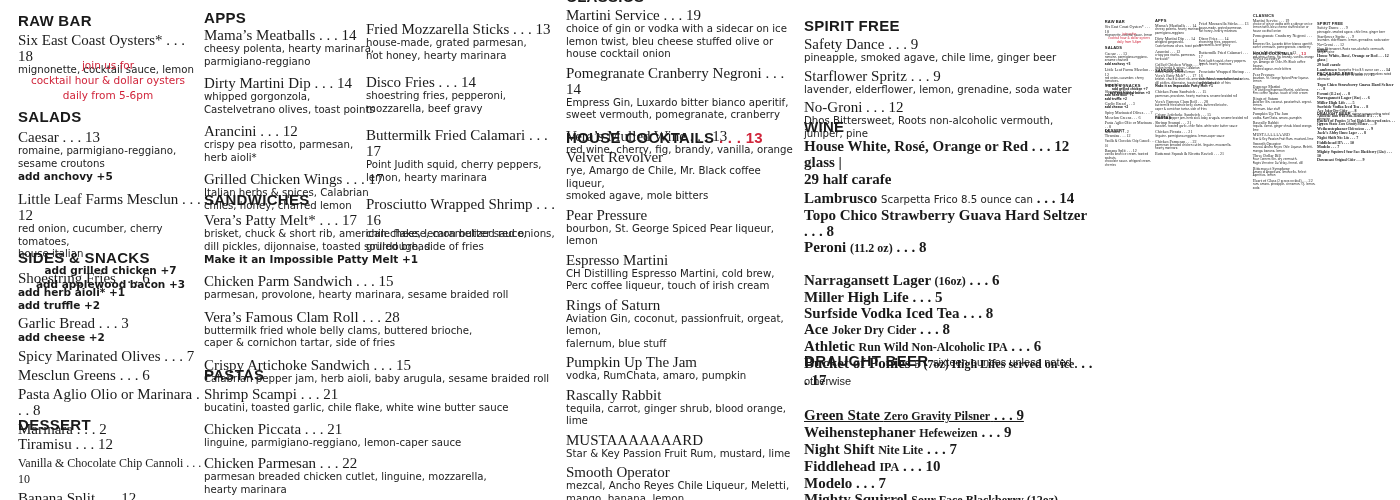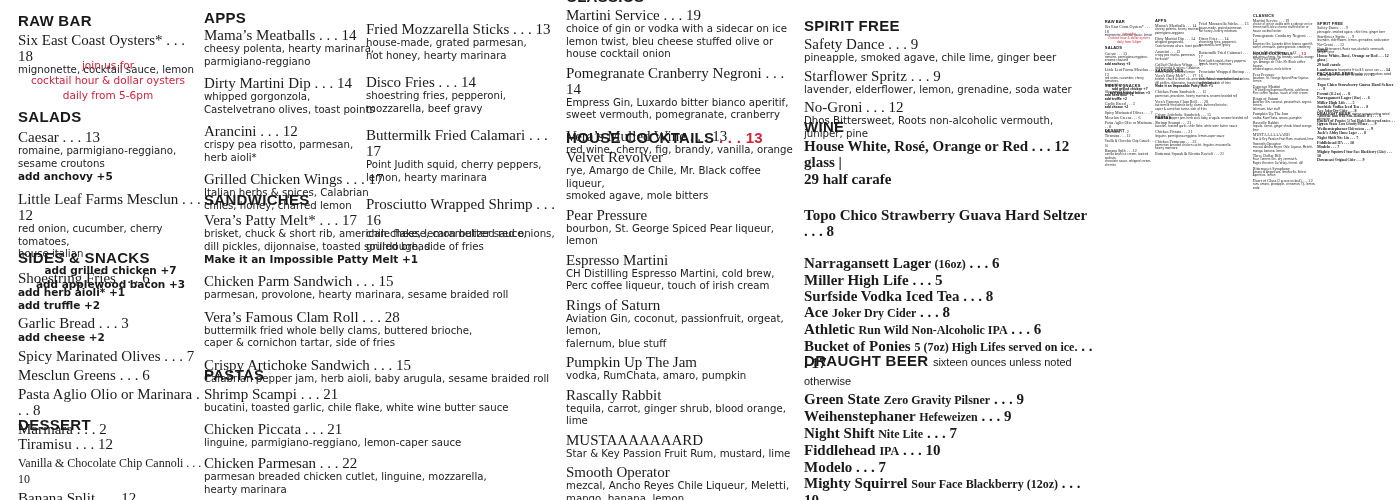--- a/index.html
+++ b/index.html
@@ -173,33 +173,35 @@
     <div class="ds">pineapple, smoked agave, chile lime, ginger beer</div>
     <div class="it" style="margin-top:3px;">Starflower Spritz . . . 9</div>
     <div class="ds">lavender, elderflower, lemon, grenadine, soda water</div>
     <div class="it" style="margin-top:3px;">No-Groni . . . 12</div>
     <div class="ds">Dhos Bittersweet, Roots non-alcoholic vermouth, juniper, pine</div>
   </div>
   <div class="blk" style="top:118px;width:290px;">
     <div class="sec">WINE</div>
     <div class="it" style="margin-top:3px;font-weight:bold;">House White, Rosé, Orange or Red . . . 12 glass |</div>
     <div class="it" style="font-weight:bold;margin-top:1px;">29 half carafe</div>
+    <div class="it" style="margin-top:3px;font-weight:bold;"><span>Lambrusco</span> <span class="ds" style="font-weight:normal;">Scarpetta Frico 8.5 ounce can</span> <span>. . . 14</span></div>
   </div>
   <div class="blk" style="top:205px;width:290px;font-weight:bold;">
     <div class="it" style="margin-top:2px;">Topo Chico Strawberry Guava Hard Seltzer . . . 8</div>
+    <div class="it" style="margin-top:0px;"><span>Peroni</span> <span class="sm">(11.2 oz)</span> <span>. . . 8</span></div>
     <div class="it" style="margin-top:16px;"><span>Narragansett Lager</span> <span class="sm">(16oz)</span> <span>. . . 6</span></div>
     <div class="it" style="margin-top:0px;">Miller High Life . . . 5</div>
     <div class="it" style="margin-top:0px;">Surfside Vodka Iced Tea . . . 8</div>
     <div class="it" style="margin-top:0px;"><span>Ace</span> <span class="sm">Joker Dry Cider</span> <span>. . . 8</span></div>
     <div class="it" style="margin-top:0px;"><span>Athletic</span> <span class="sm">Run Wild Non-Alcoholic IPA</span> <span>. . . 6</span></div>
     <div class="it" style="margin-top:0px;"><span>Bucket of Ponies</span> <span class="sm">5 (7oz) High Lifes served on ice.</span> <span>. . . 17</span></div>
   </div>
   <div class="blk" style="top:352px;width:290px;font-weight:bold;">
     <div class="sec"><span>DRAUGHT BEER</span> <span class="note">sixteen ounces unless noted otherwise</span></div>
-    <div class="it" style="margin-top:1px;"><span>Green State</span> <span class="sm">Zero Gravity Pilsner</span> <span>. . . 9</span></div>
+    <div class="it" style="margin-top:17px;text-decoration:underline;"><span>Green State</span> <span class="sm">Zero Gravity Pilsner</span> <span>. . . 9</span></div>
     <div class="it"><span>Weihenstephaner</span> <span class="sm">Hefeweizen</span> <span>. . . 9</span></div>
     <div class="it"><span>Night Shift</span> <span class="sm">Nite Lite</span> <span>. . . 7</span></div>
     <div class="it"><span>Fiddlehead</span> <span class="sm">IPA</span> <span>. . . 10</span></div>
     <div class="it">Modelo . . . 7</div>
     <div class="it"><span>Mighty Squirrel</span> <span class="sm">Sour Face Blackberry (12oz)</span> <span>. . . 10</span></div>
 
   </div>
 </div>
 
 </div>

